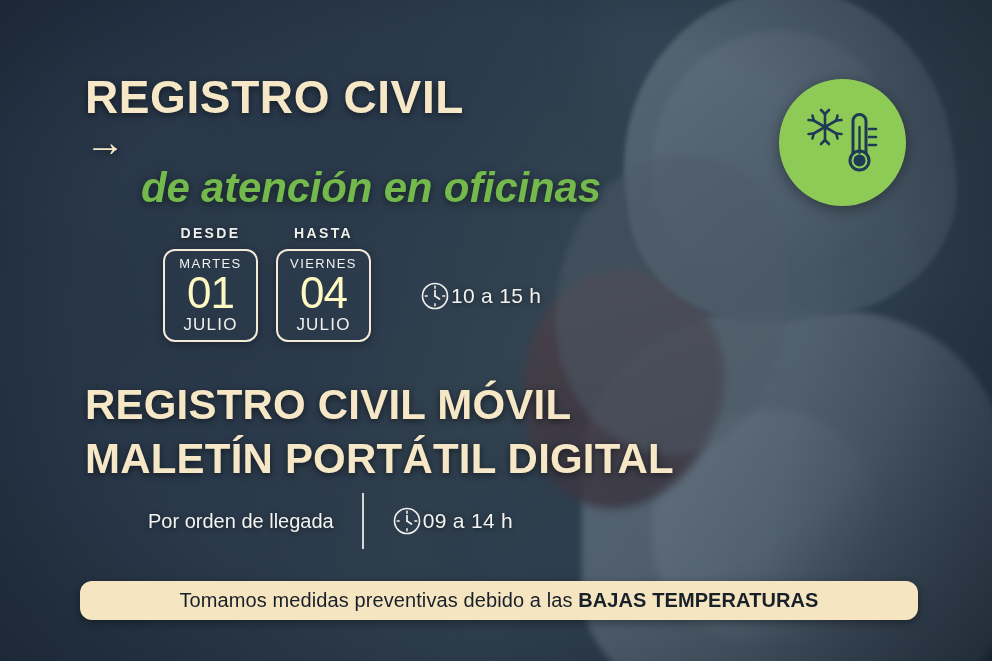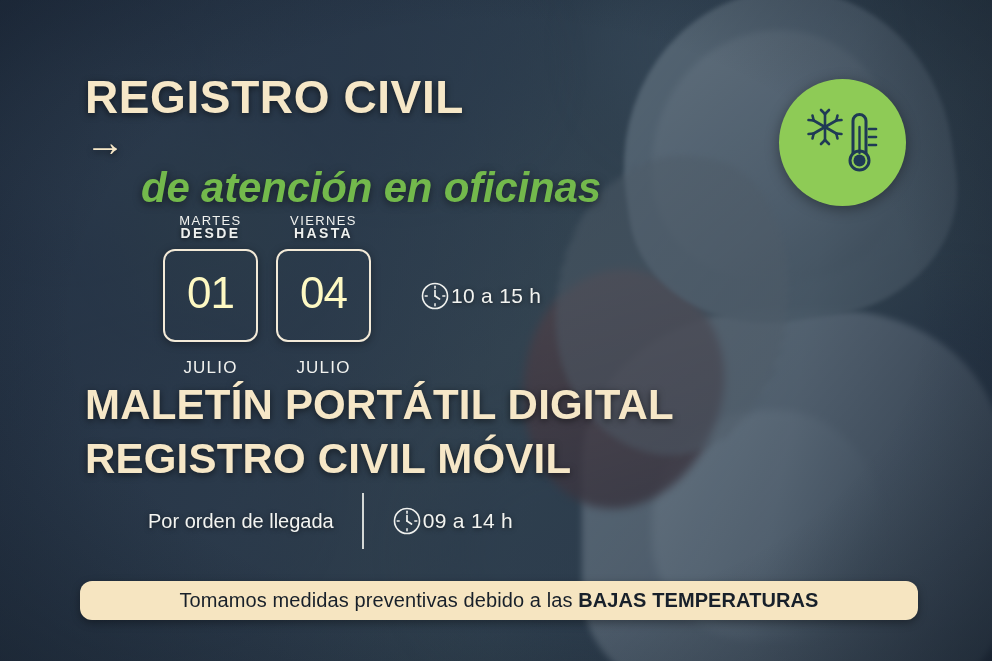--- a/index.html
+++ b/index.html
@@ -117,21 +117,20 @@
   .dates { position:absolute; left:163px; top:225px; display:flex; align-items:flex-start; }
   .date-col { display:flex; flex-direction:column; align-items:center; margin-right:18px; }
   .date-cap {
     font-size:14px; font-weight:bold; letter-spacing:2.4px; color:#eef0ee;
     margin-bottom:8px; text-shadow:0 1px 4px rgba(0,0,0,.6);
   }
   .date-box {
     width:95px; height:93px; border:2px solid #f3ead8; border-radius:12px;
     display:flex; flex-direction:column; align-items:center; justify-content:center;
     box-shadow:0 2px 8px rgba(0,0,0,.35);
-    gap:43px;
   }
   .dow {
     font-size:13px; letter-spacing:1.4px; color:#f1f2ef; line-height:1;
     margin-top:-2px;
   }
   .dnum {
     font-size:44px; font-weight:normal; color:#fef9c3; line-height:1.0;
     letter-spacing:-1px; margin:1px 0 0;
   }
   .dmon { font-size:17px; letter-spacing:1.2px; color:#f1f2ef; line-height:1; margin-top:1px; }
@@ -251,22 +250,22 @@
         <line x1="15" y1="22.8" x2="15" y2="24.8" stroke="#f0f1ee" stroke-width="1.5" stroke-linecap="round"></line>
         <line x1="5.2" y1="15" x2="7.2" y2="15" stroke="#f0f1ee" stroke-width="1.5" stroke-linecap="round"></line>
         <line x1="22.8" y1="15" x2="24.8" y2="15" stroke="#f0f1ee" stroke-width="1.5" stroke-linecap="round"></line>
         <line x1="15" y1="15" x2="15" y2="9.5" stroke="#f0f1ee" stroke-width="1.7" stroke-linecap="round"></line>
         <line x1="15" y1="15" x2="19.5" y2="18" stroke="#f0f1ee" stroke-width="1.7" stroke-linecap="round"></line>
       </svg>
       <span class="hours-txt">10 a 15 h</span>
     </div>
 
     <div class="h2">
+      <div>REGISTRO CIVIL MÓVIL</div>
       <div>MALETÍN PORTÁTIL DIGITAL</div>
-      <div>REGISTRO CIVIL MÓVIL</div>
     </div>
 
     <div class="note-row">
       <div>
         <div class="note">Por orden de llegada</div>
       </div>
       <div class="vdiv"></div>
       <div class="hours-2">
         <svg class="clock" width="30" height="30" viewBox="0 0 30 30">
           <circle cx="15" cy="15" r="12.5" fill="none" stroke="#f0f1ee" stroke-width="1.6"></circle>

